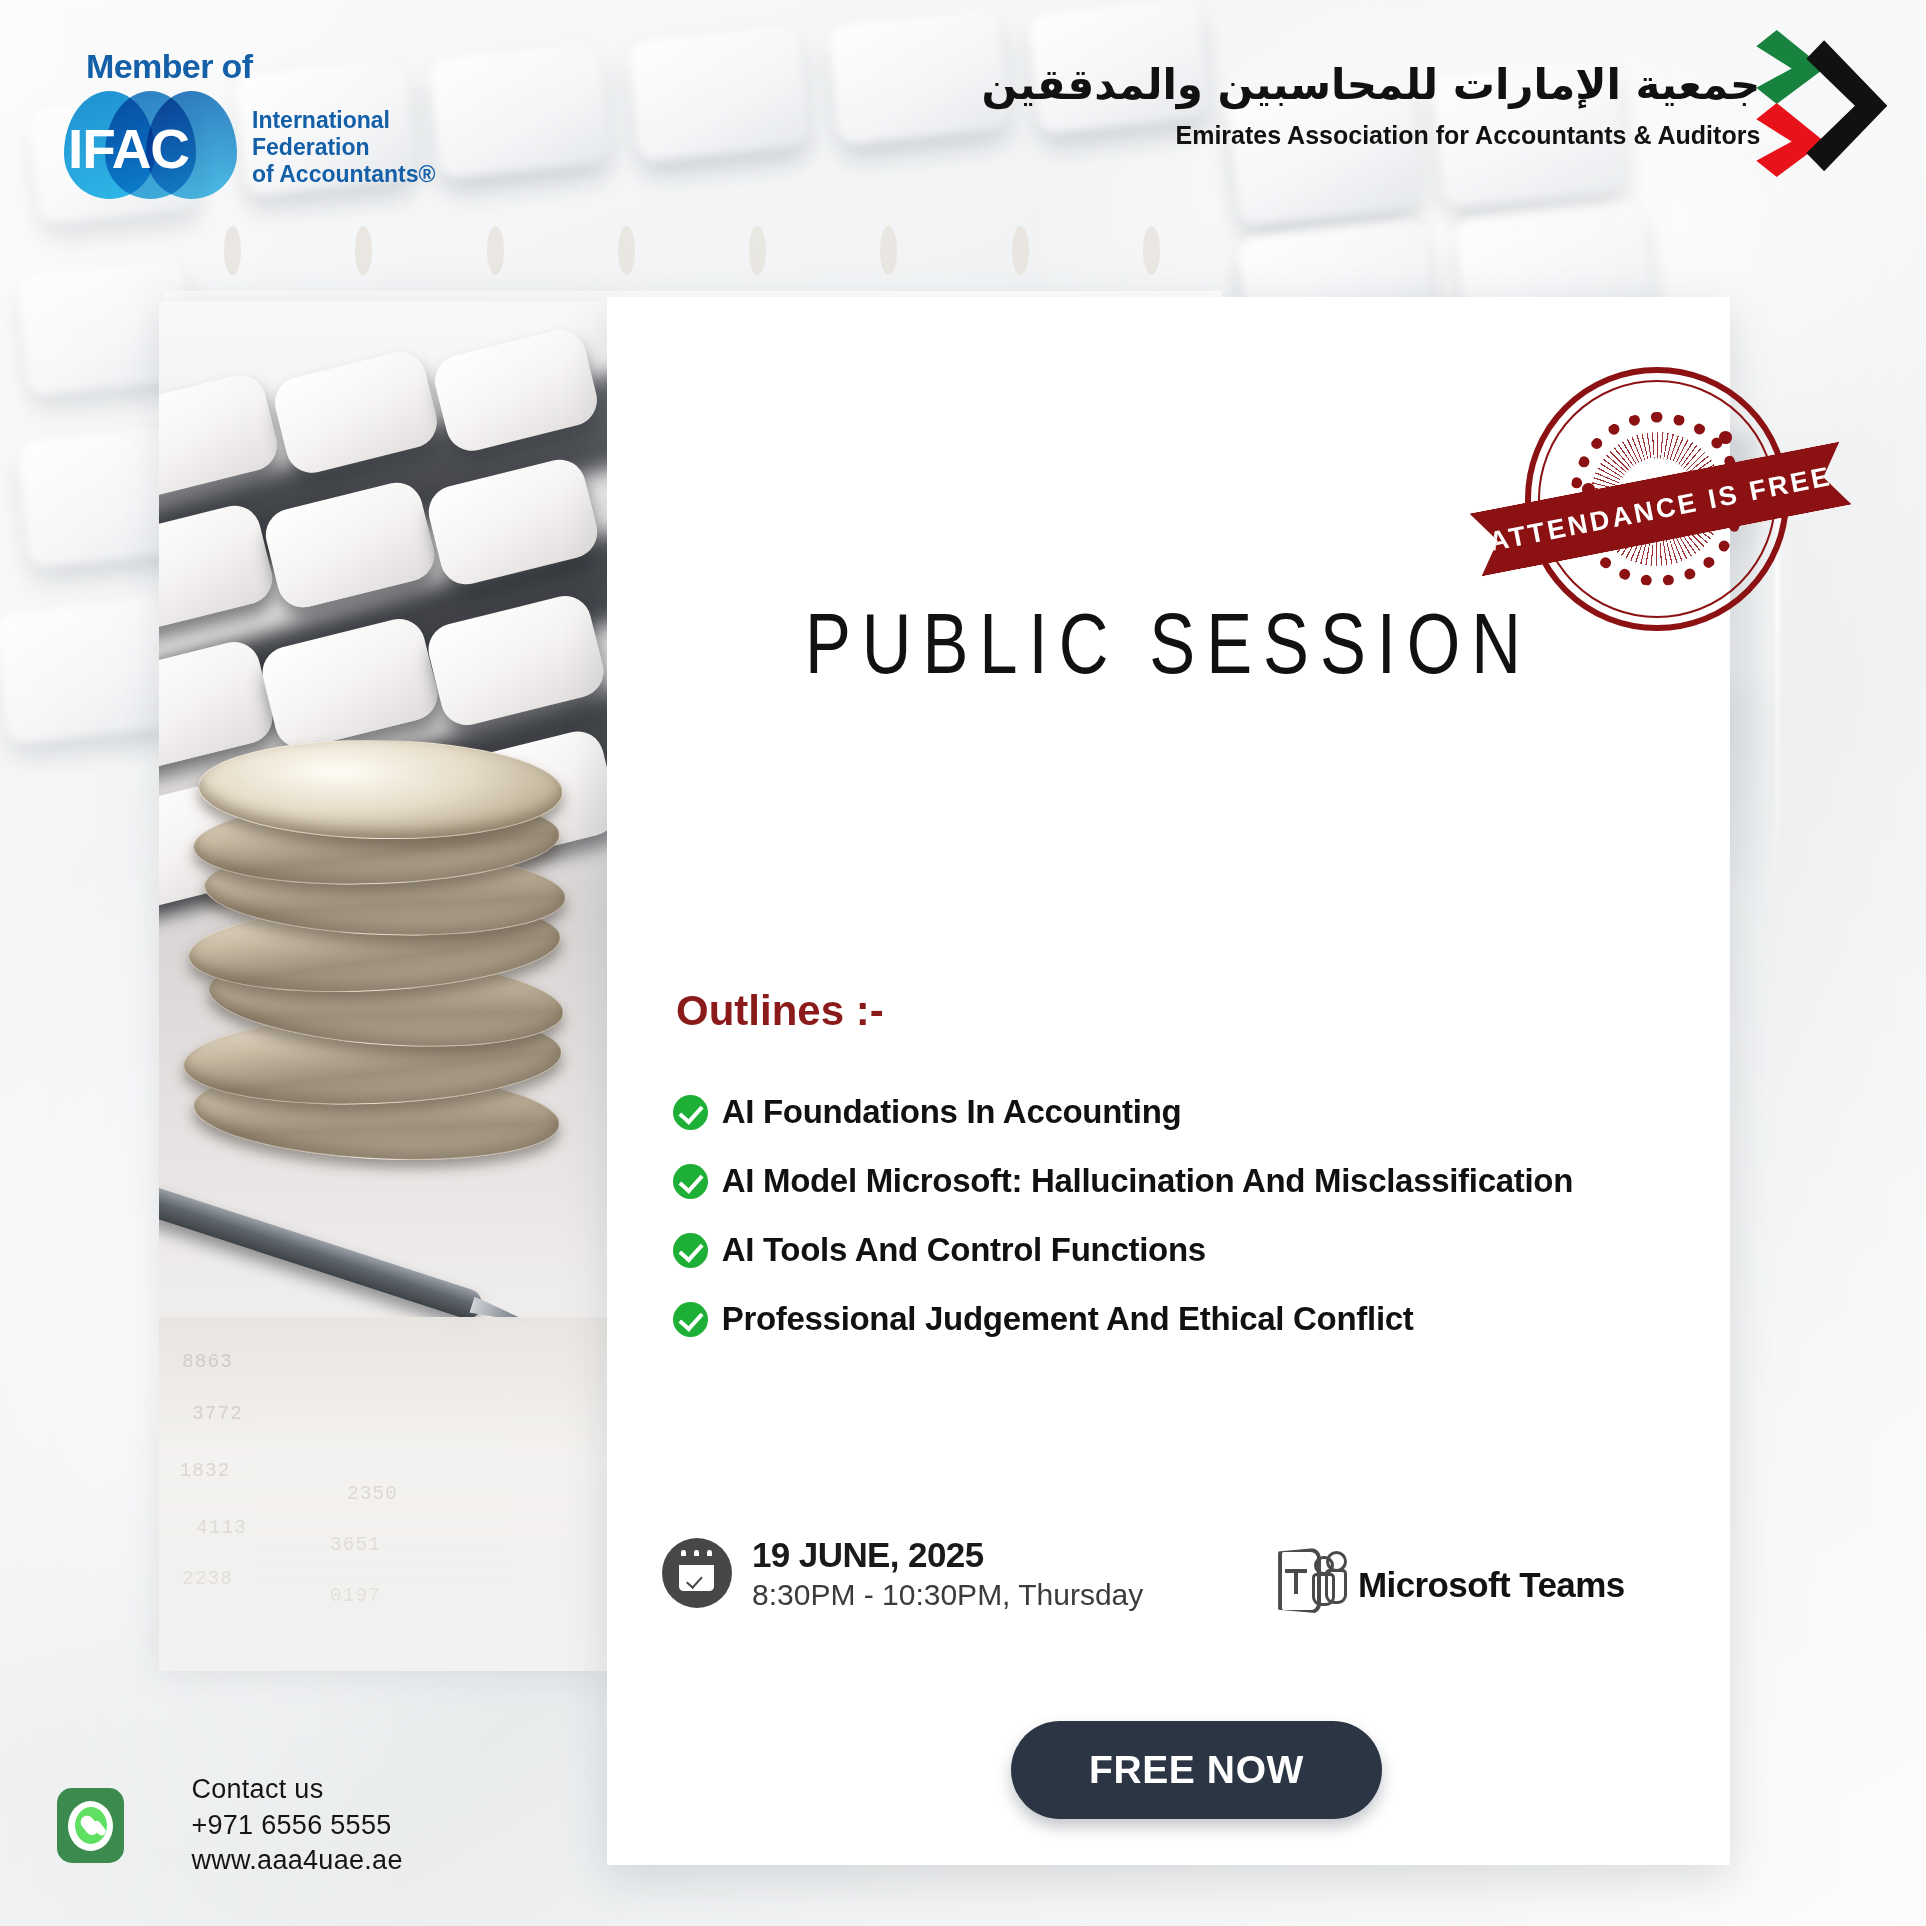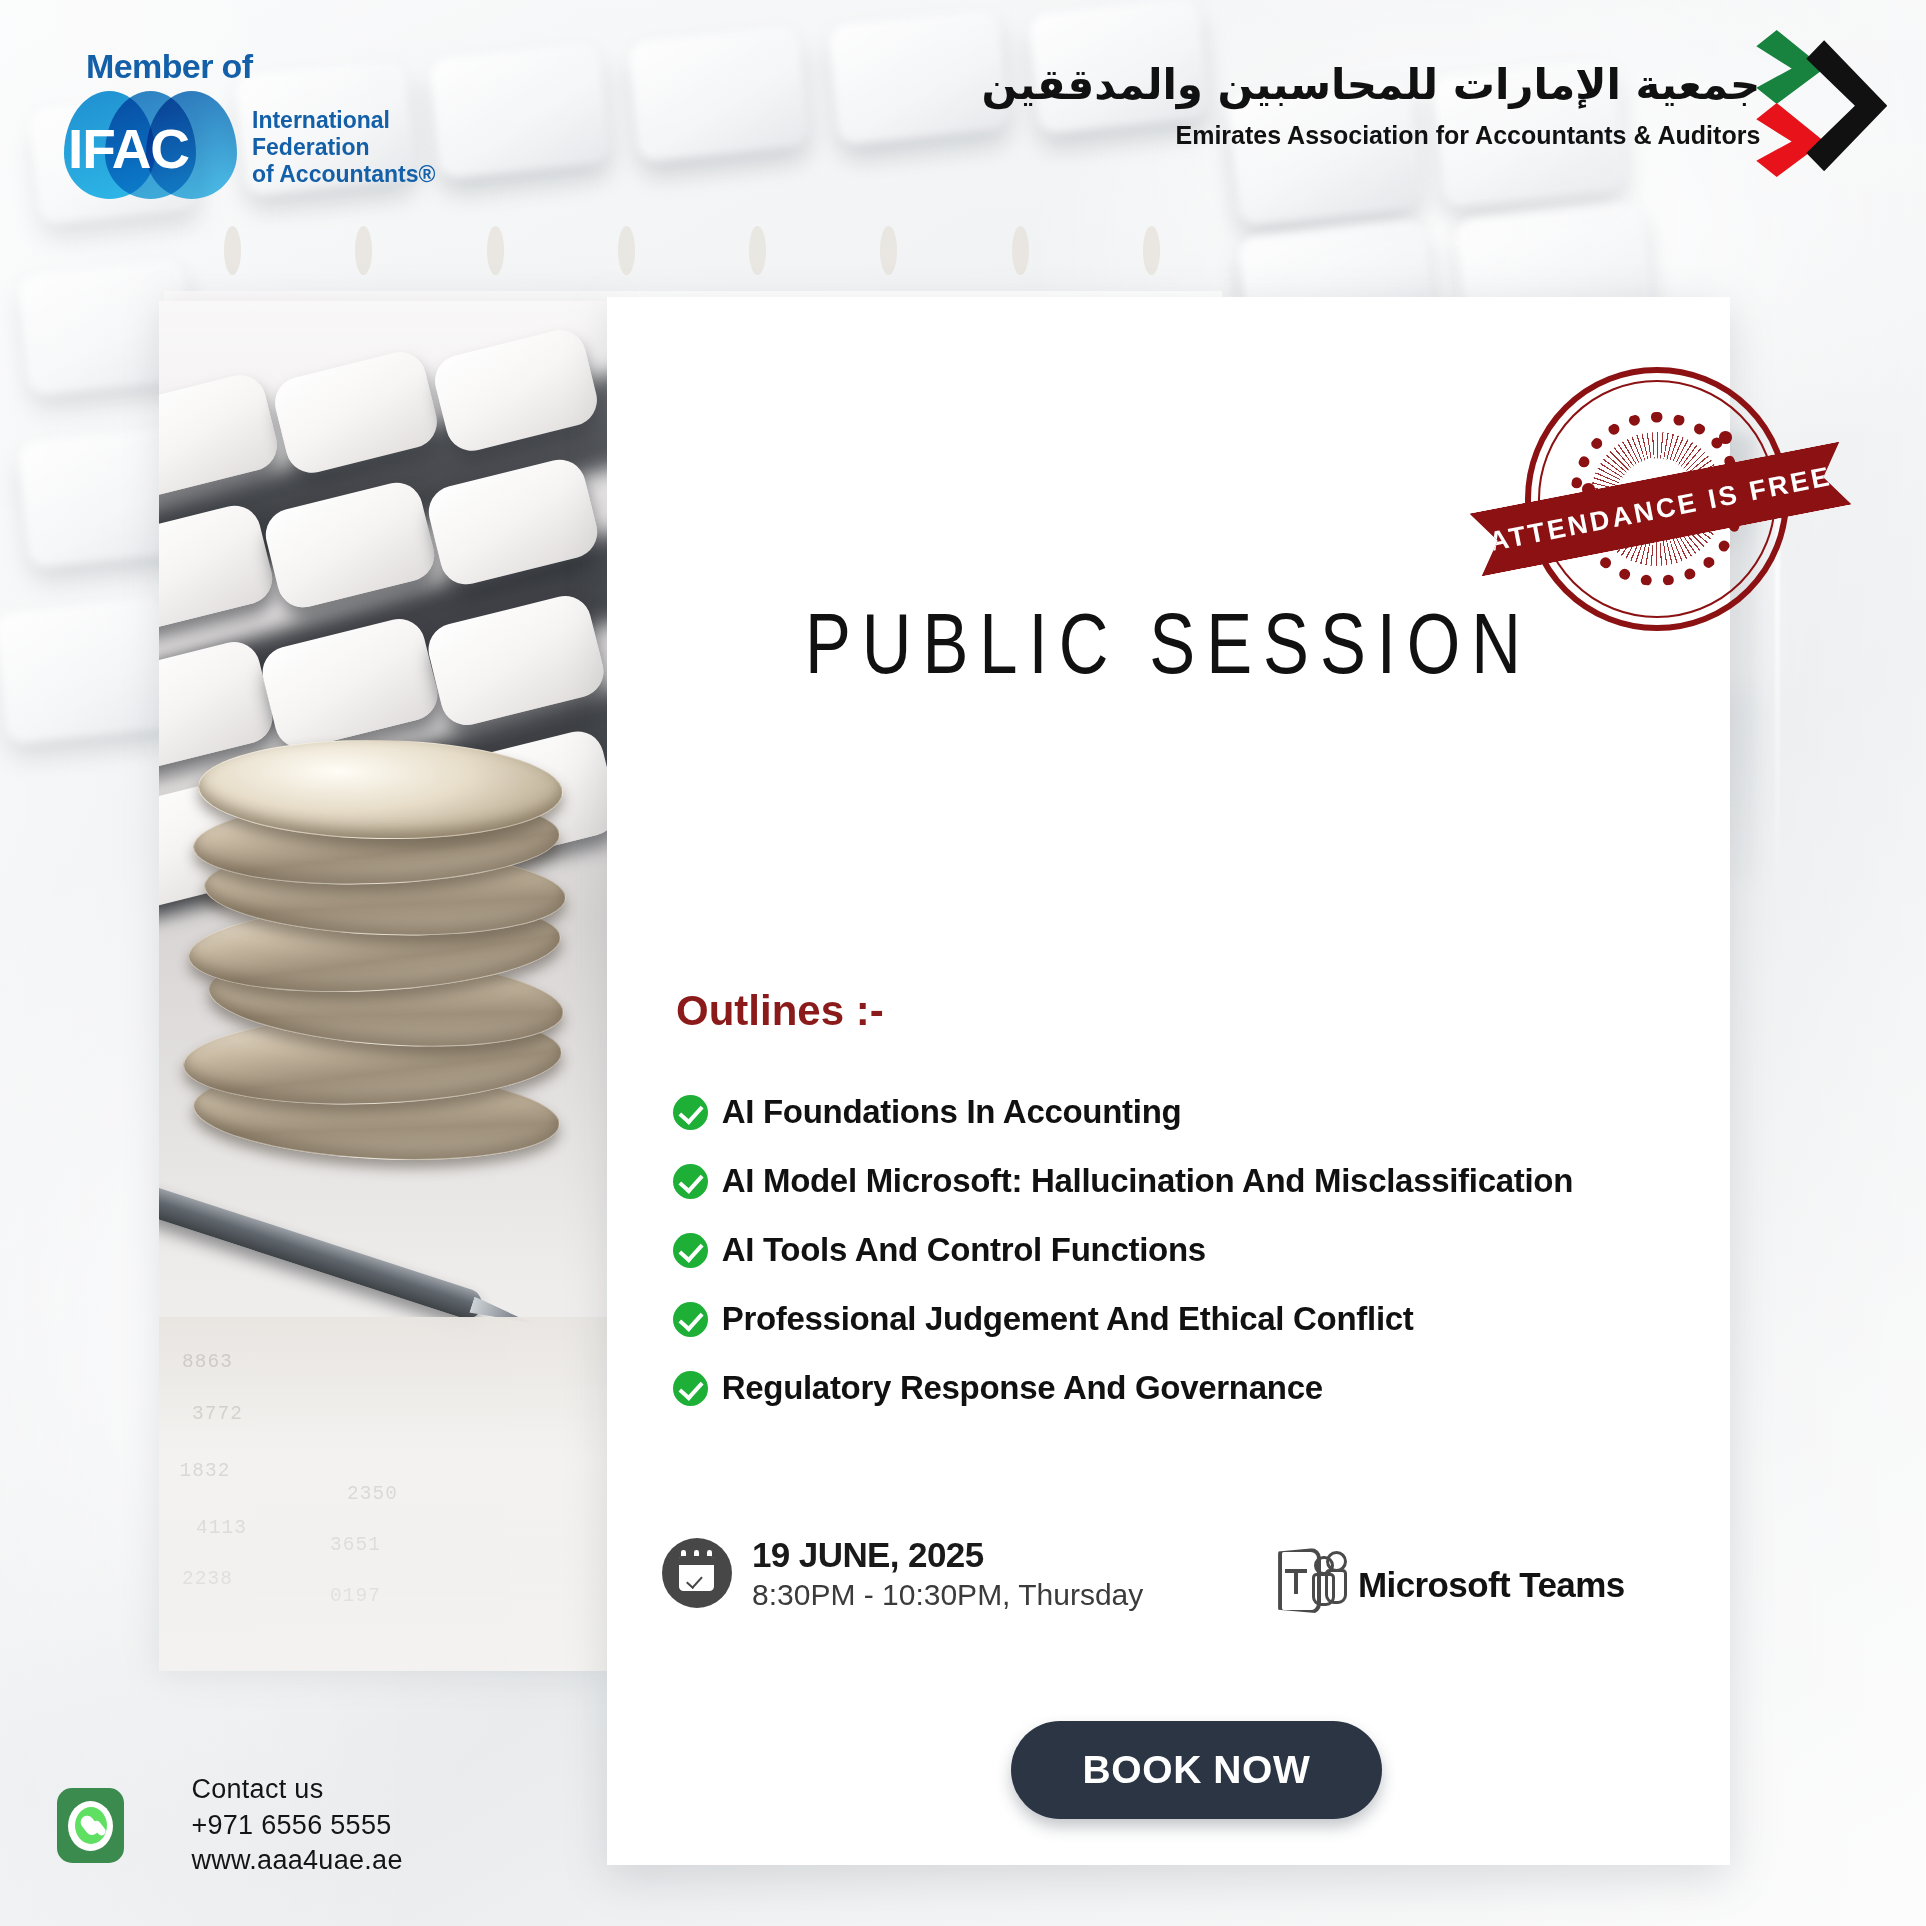--- a/index.html
+++ b/index.html
@@ -429,24 +429,20 @@
       <span class="t">AI Model Microsoft: Hallucination And Misclassification</span>
     </div>
     <div class="b">
       <span class="chk"></span>
       <span class="t">AI Tools And Control Functions</span>
     </div>
     <div class="b">
       <span class="chk"></span>
       <span class="t">Professional Judgement And Ethical Conflict</span>
     </div>
-    <div class="b">
-      <span class="chk"></span>
-      <span class="t">Regulatory Response And Governance</span>
-    </div>
   </div>
 
   <div class="meta">
     <div class="calicon">
       <div class="rings">
           <i></i>
           <i></i>
           <i></i>
         </div>
       <div class="body"></div>
@@ -462,21 +458,21 @@
           <span class="tstem"></span>
         <span class="h1"></span>
           <span class="b1"></span>
           <span class="h2"></span>
           <span class="b2"></span>
       </span>
       <span class="tlabel">Microsoft Teams</span>
     </div>
   </div>
 
-  <div class="booknow">BOOK NOW</div>
+  <div class="booknow">FREE NOW</div>
 
   <div class="contact">
     <span class="wa">
       <span class="ring"></span>
         <span class="inner"></span>
         <span class="handset"></span>
     </span>
     <span class="ctext">
       <div>Contact us</div>
       <div>+971 6556 5555</div>

